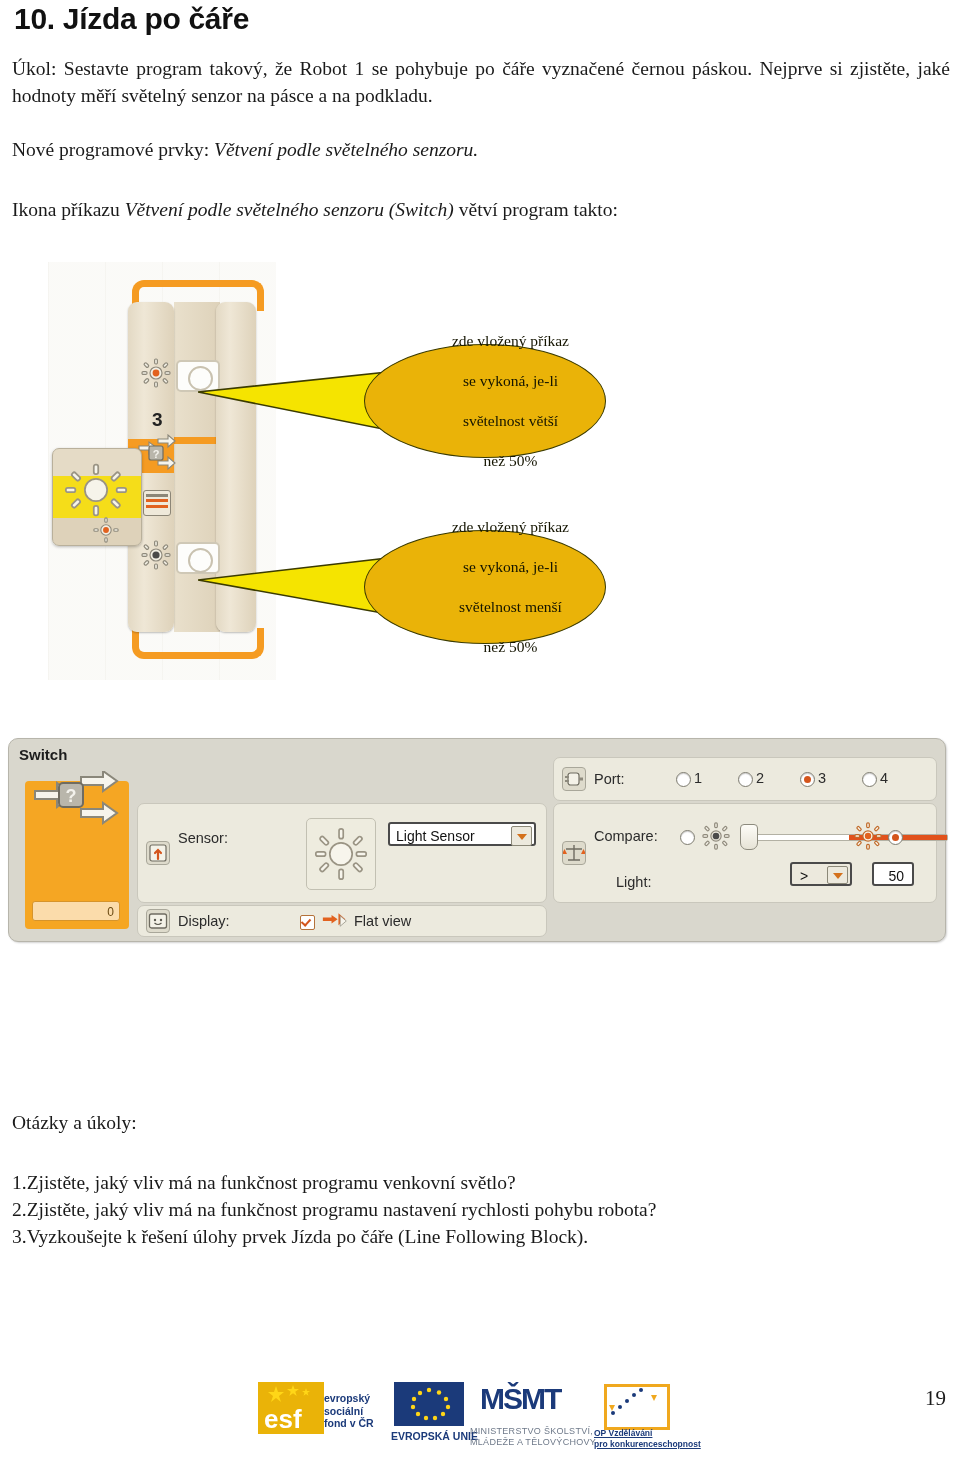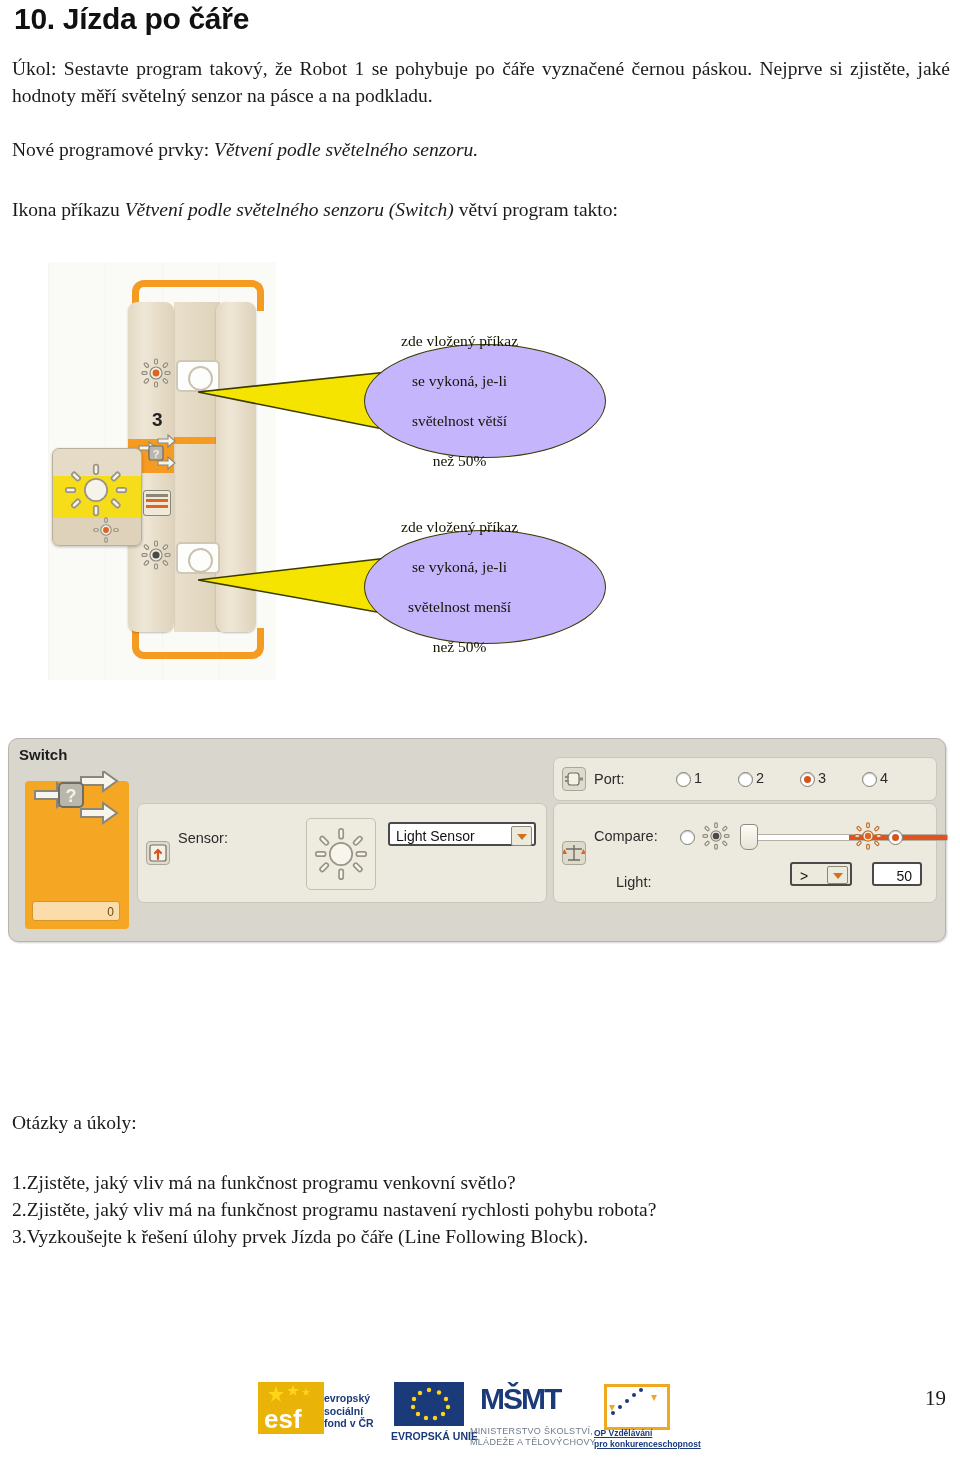--- a/index.html
+++ b/index.html
@@ -169,31 +169,31 @@
     width: 88px; height: 96px;
     background: linear-gradient(to bottom,#e5dbc6 0 28%, #f5dd19 28% 72%, #ded2ba 72% 100%);
     border: 1.5px solid #b9b09b;
     border-radius: 7px;
     box-shadow: 0 1px 3px rgba(0,0,0,0.25);
   }
 
   
   .balloon {
     position: absolute;
-    background: #c4b5fd;
+    background: #eab308;
     border: 1.6px solid #3b3b00;
     border-radius: 50%;
     text-align: center;
     font-family: "Liberation Serif", serif;
     font-size: 15.5px;
     line-height: 20px;
     color: #141400;
     display: flex;
     align-items: center;
-    justify-content: flex-start;
+    justify-content: flex-end;
   }
   .balloon span { display: block; padding: 0 18px; }
   #balloon-1 { left: 316px; top: 82px;  width: 240px; height: 112px; }
   #balloon-2 { left: 316px; top: 268px; width: 240px; height: 112px; }
   .balloon-tail { position: absolute; }
 
   
   #config-panel {
     position: absolute;
     left: 8px;
@@ -379,21 +379,21 @@
   }
   #op-field .arrow::after {
     content: "";
     position: absolute;
     left: 50%; top: 50%;
     margin: -2px 0 0 -5px;
     border-left: 5px solid transparent;
     border-right: 5px solid transparent;
     border-top: 6px solid #d4711c;
   }
-  #val-field { left: 318px; top: 58px; width: 50px; text-align: right; padding-right: 8px; }
+  #val-field { left: 318px; top: 58px; width: 42px; text-align: right; padding-right: 8px; }
 
   .checkbox {
     position: absolute;
     width: 13px; height: 13px;
     background: #fff;
     border: 1px solid #b4723a;
     border-radius: 2px;
   }
   .checkbox.on::after {
     content: "";
@@ -669,20 +669,36 @@
         </g>
       </svg>
     </div>
 
     <div class="dropdown" id="dd-sensor">
       <span>Light Sensor</span>
       <span class="arrow"></span>
     </div>
   </div>
 
+  <div class="row" id="row-display">
+    <svg class="row-icon" viewBox="0 0 22 22">
+      <rect x="2.5" y="4" width="17" height="14" rx="2" fill="#f4f2e8" stroke="#6f6c61" stroke-width="1.3"></rect>
+      <circle cx="8" cy="10" r="1.2" fill="#5a584e"></circle>
+      <circle cx="14" cy="10" r="1.2" fill="#5a584e"></circle>
+      <path d="M7.5 13 q3.5 3 7 0" stroke="#5a584e" stroke-width="1.2" fill="none"></path>
+    </svg>
+    <div class="row-label" style="left:40px;">Display:</div>
+    <span class="checkbox on" style="left:162px; top:9px;"></span>
+    <svg style="position:absolute;left:184px;top:5px;width:26px;height:20px;" viewBox="0 0 30 22">
+      <path d="M1 7 h10 v-3 l7 5 -7 5 v-3 H1 z" fill="#e2621f"></path>
+      <path d="M19 2 l8 7 -8 7 z" fill="#e2621f"></path>
+      <path d="M21 5 l7 6 -7 6 z" fill="#f6f4ec" stroke="#8a877a" stroke-width="0.8"></path>
+    </svg>
+    <div class="row-label" style="left:216px;">Flat view</div>
+  </div>
 
   <div class="row" id="row-port">
     <svg class="row-icon" viewBox="0 0 22 22">
       <rect x="5" y="5" width="11" height="12" rx="2.5" fill="#f4f2e8" stroke="#6f6c61" stroke-width="1.2"></rect>
       <rect x="2" y="8" width="4" height="2" fill="#8d8a7d"></rect>
       <rect x="2" y="12" width="4" height="2" fill="#8d8a7d"></rect>
       <rect x="16" y="9.5" width="4" height="3" fill="#8d8a7d"></rect>
     </svg>
     <div class="row-label" style="left:40px;">Port:</div>
 

